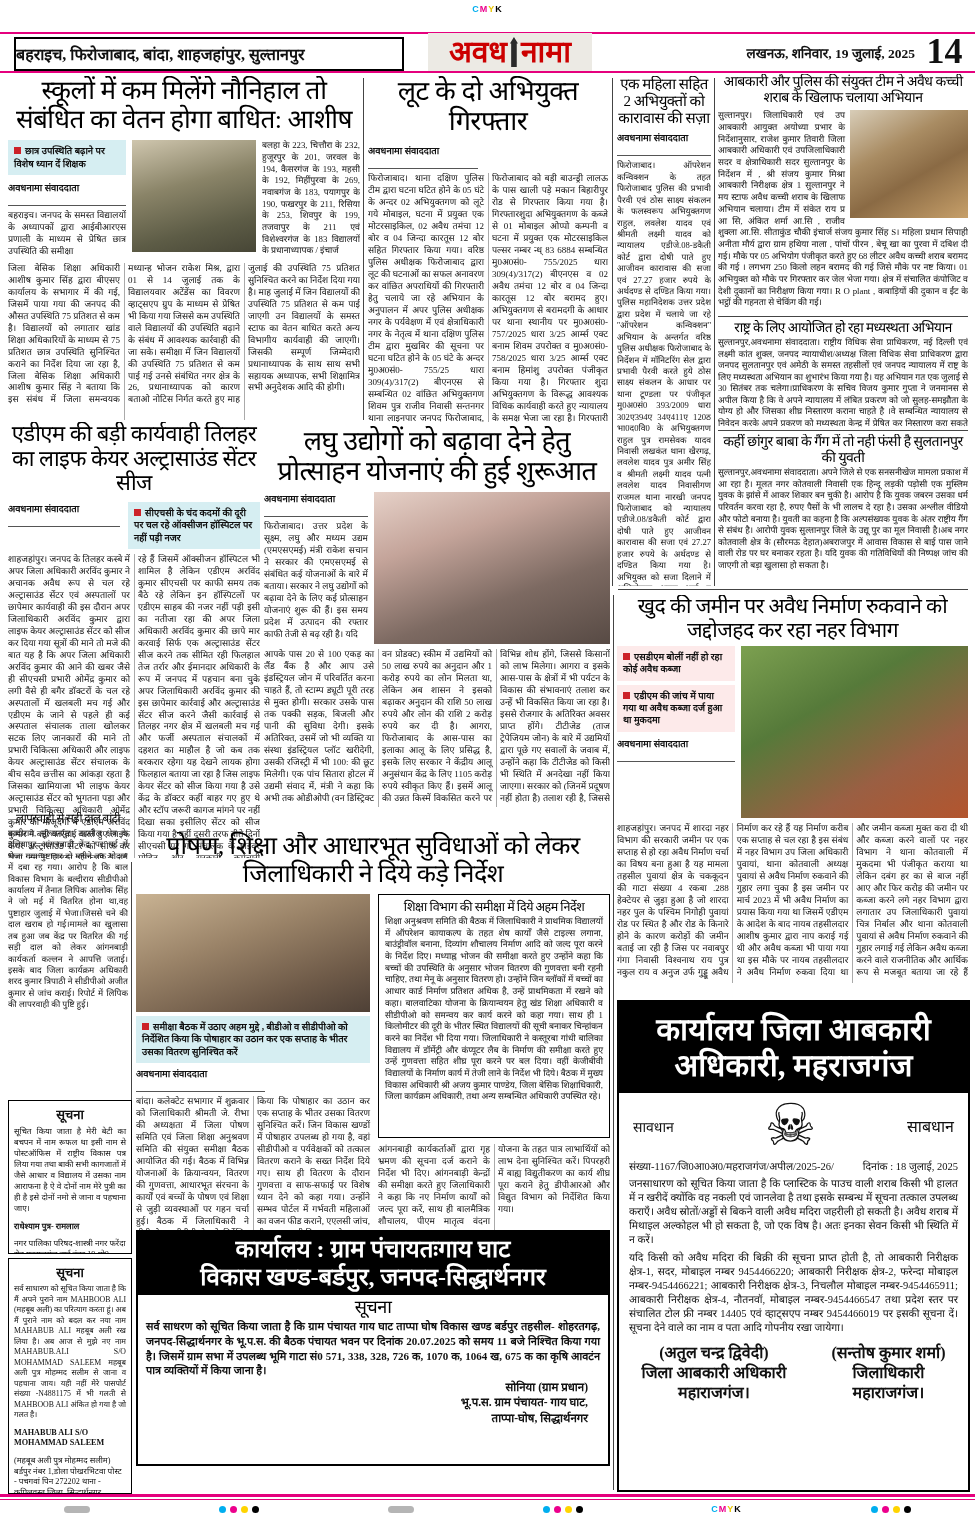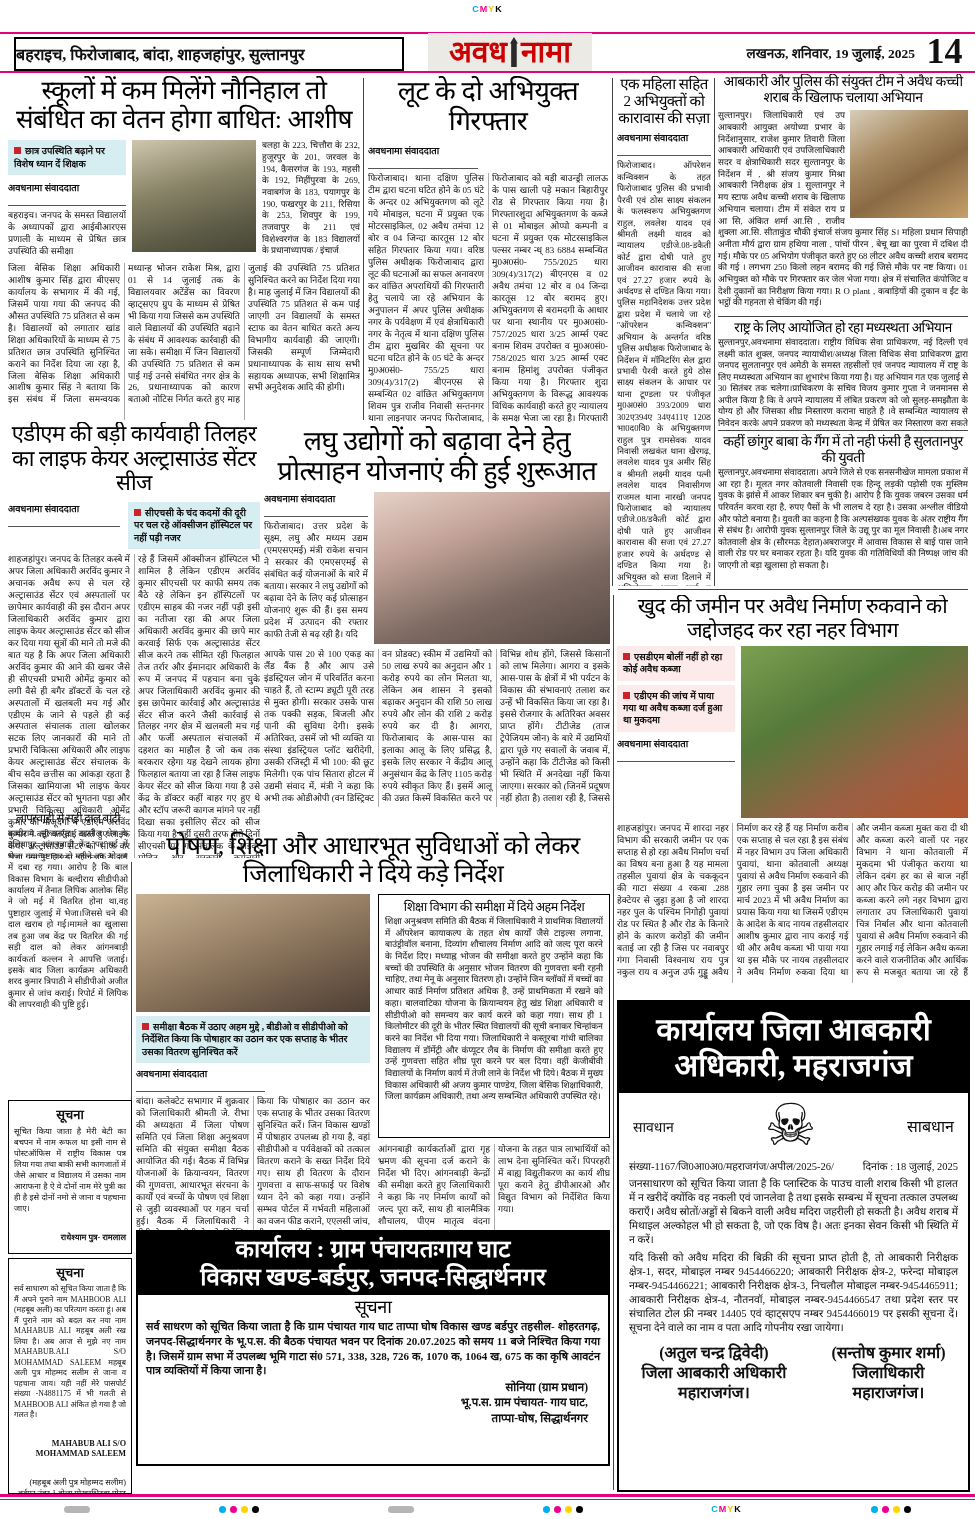--- a/index.html
+++ b/index.html
@@ -23,21 +23,21 @@
   .byline{font-weight:bold;font-size:9.5px;border-bottom:1.5px solid #555;padding-bottom:11px;margin-bottom:4px;}
   .body-txt{font-size:9px;line-height:1.33;text-align:justify;}
   .cols2{column-count:2;column-gap:8px;column-rule:1px solid #aaa;}
   .cols3{column-count:3;column-gap:8px;column-rule:1px solid #aaa;}
   .subbox{background:#d6eef2;padding:5px 6px;font-weight:bold;font-size:9.5px;line-height:1.3;}
   .redsq{display:inline-block;width:7px;height:7px;background:#cc2229;margin-right:4px;}
   .photo{position:relative;background:#999;}
   .notice-box{border:1.5px solid #000;padding:4px 5px;}
   .notice-title{font-weight:bold;font-size:13px;text-align:center;margin-bottom:3px;}
   .notice-body{font-size:8.2px;line-height:1.35;text-align:justify;}
-  .notice-sig{font-size:8.2px;text-align:right;font-weight:bold;margin-top:18px;line-height:1.3;}
+  .notice-sig{font-size:8.2px;text-align:left;font-weight:bold;margin-top:7px;line-height:1.3;}
   .black-banner{background:#000;color:#fff;font-weight:bold;text-align:center;line-height:1.15;}
   .ad-box{border:2px solid #000;}
   .dotrow{display:flex;align-items:center;gap:4px;}
   .dot{width:7px;height:7px;border-radius:50%;display:inline-block;}
   .dash{width:26px;height:7px;border-radius:4px;background:#b5b5b5;display:inline-block;}
   .c-c{background:#00aeef}.c-m{background:#ec008c}.c-y{background:#ffd400}.c-k{background:#000}
 </style>
 </head>
 <body>
 

